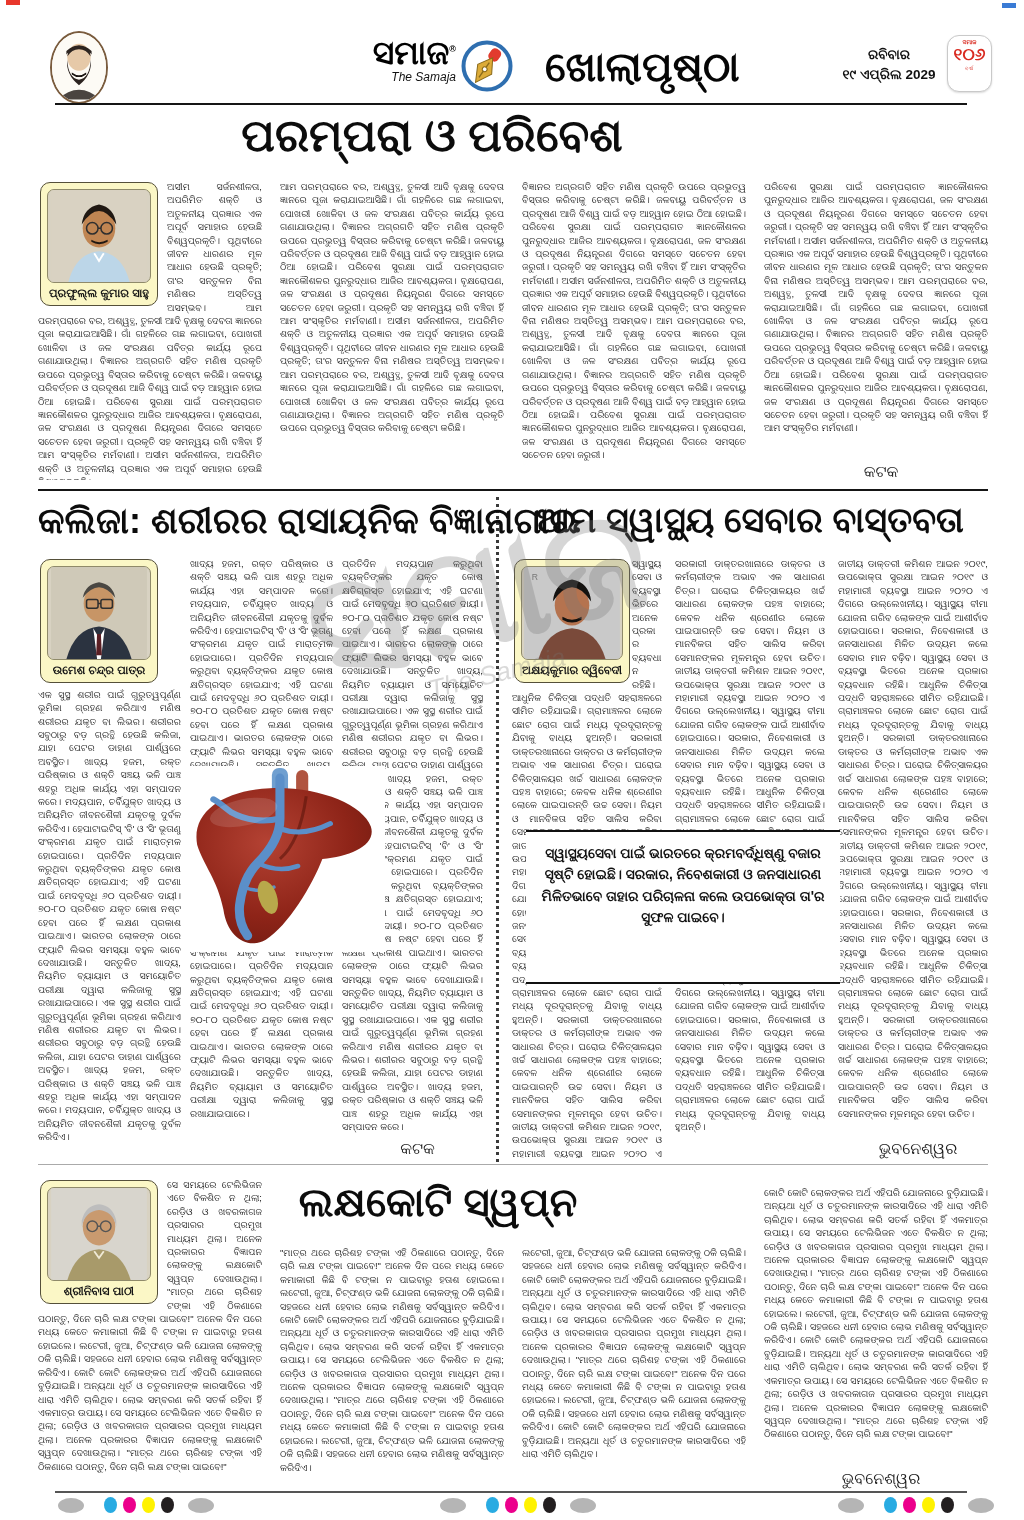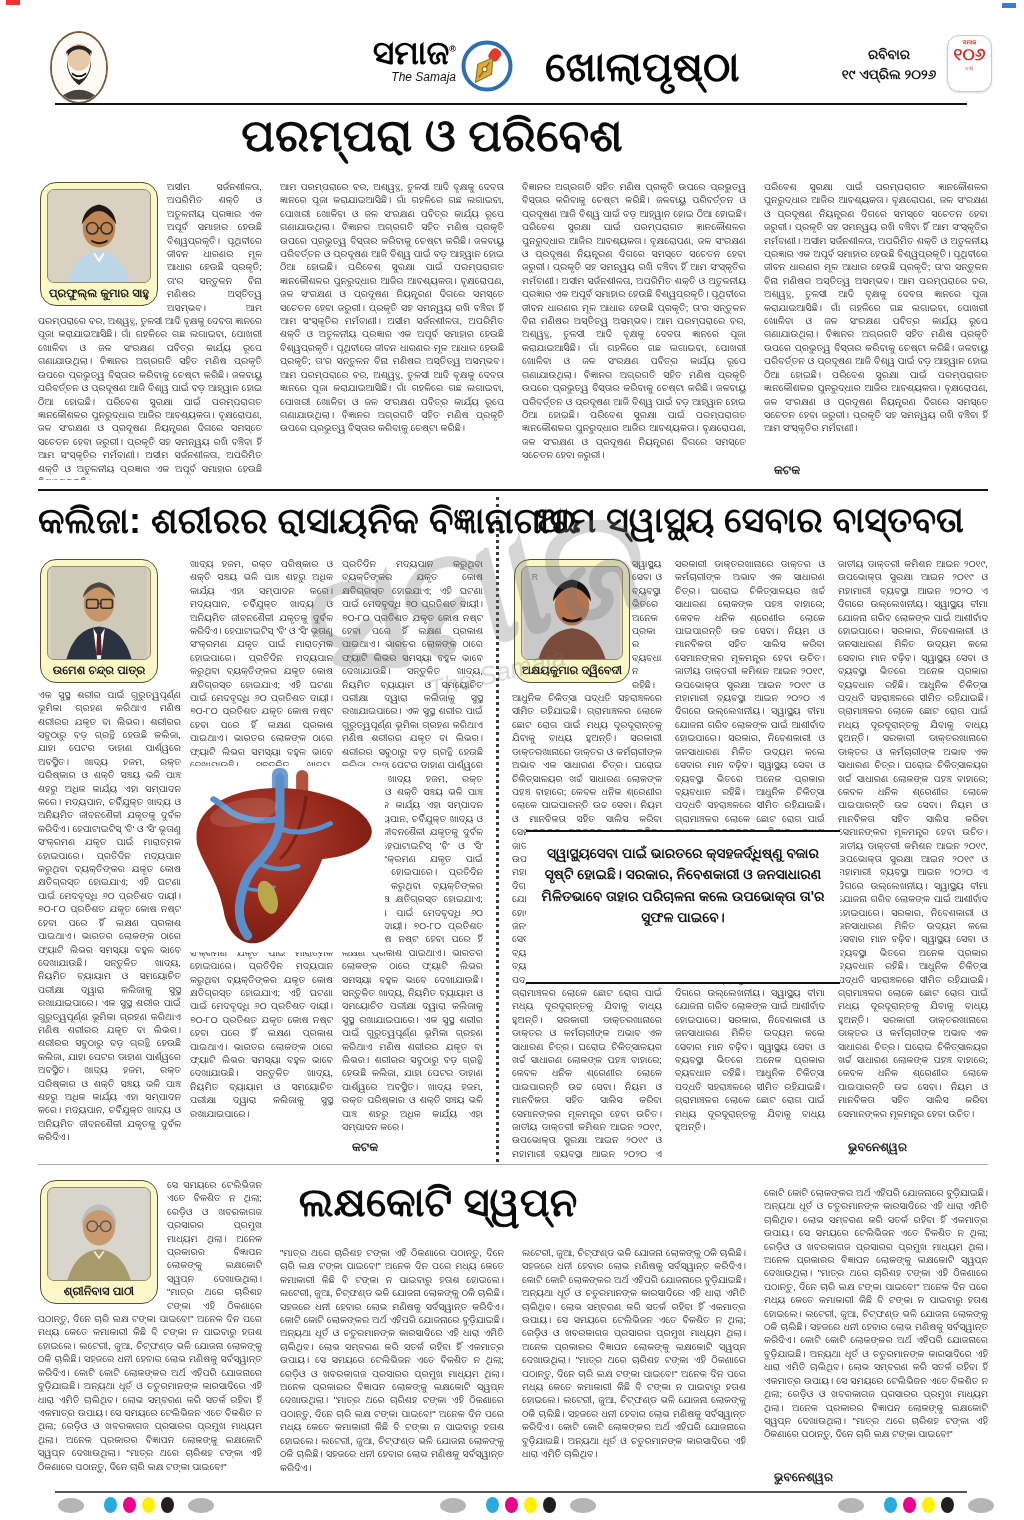--- a/index.html
+++ b/index.html
@@ -3,26 +3,26 @@
 <meta charset="utf-8">
 <style>
   *{margin:0;padding:0;box-sizing:border-box}
   html,body{background:#e8e8e8}
   body{width:1024px;height:1520px;position:relative;margin:0 auto;background:#ffffff;
        font-family:"Liberation Sans",sans-serif;color:#1c1c1c;overflow:hidden}
   .rule{position:absolute;background:#151515}
   .col{position:absolute;font-size:9.5px;line-height:13.4px;text-align:justify;overflow:hidden;color:#232323;word-break:break-word}
   .headline{position:absolute;font-weight:800;color:#0c0c0c;white-space:nowrap}
   .center{text-align:center}
-  .authorbox{float:left;width:118px;background:#fbf7c6;border:1.6px solid #55503a;border-radius:16px;
+  .authorbox{float:left;width:118px;background:#fbf7c6;border:1.6px solid #55503a;border-radius:10px;
              padding:6px 6px 3px;margin:2px 9px 5px 2px;text-align:center}
   .authorbox .ph{width:100%;height:94px;border-radius:7px;overflow:hidden;border:1px solid #8f8a6a;background:#d8d2c2}
   .authorbox svg{display:block;width:100%;height:100%}
   .aname{font-size:11.5px;font-weight:700;padding:4px 0 1px;color:#141414;line-height:1.2}
-  .sig{position:absolute;font-weight:700;font-size:12px;background:#fff;text-align:left;z-index:22;padding-left:10px}
+  .sig{position:absolute;font-weight:400;font-size:16px;background:#fff;text-align:center;z-index:22;padding-left:10px}
   .vdots{position:absolute;left:496px;top:497px;height:665px;width:0;border-left:3px dotted #3a3a3a}
   .pullquote{position:absolute;left:526px;top:830px;width:314px;height:154px;background:#fff;z-index:20;
              border-top:2.5px solid #101010;border-bottom:2.5px solid #101010;
              font-size:13.8px;font-weight:700;line-height:1.55;text-align:center;color:#101010;
              padding:11px 6px 0 6px}
   .liverbox{position:absolute;left:183px;top:766px;width:202px;height:186px;background:#fff;z-index:18}
   .watermark{position:absolute;left:240px;top:520px;width:480px;text-align:center;
              transform:rotate(-14deg);z-index:40;pointer-events:none}
   .wm1{font-size:148px;font-weight:800;line-height:1;color:rgba(120,120,120,0.30)}
   .wm2{font-size:26px;font-style:italic;color:rgba(120,120,120,0.28);margin-top:-8px}
@@ -79,21 +79,21 @@
       <line x1="27" y1="23" x2="27" y2="41" stroke="#8a6a1a" stroke-width="1.4"></line>
       <circle cx="27" cy="31" r="2.4" fill="#fff" stroke="#8a6a1a" stroke-width="1"></circle>
     </g>
   </svg>
 </div>
 
 <div class="sectitle">ଖୋଲାପୃଷ୍ଠା</div>
 
 <div class="dateblk">
   <div>ରବିବାର</div>
-  <div>୧୯ ଏପ୍ରିଲ ୨୦୨୬</div>
+  <div>୧୯ ଏପ୍ରିଲ 2029</div>
 </div>
 
 <div class="badge">
   <div class="b1">ସମାଜ</div>
   <div class="b2">୧୦୬</div>
   <div class="b3">ବର୍ଷ</div>
 </div>
 
 <div class="rule" style="left:55px;top:103px;width:912px;height:2px"></div>
 
@@ -191,21 +191,21 @@
         <path d="M40 52 Q50 58 60 52 L60 55 Q50 61 40 55 Z" fill="#141210"></path>
         <path d="M15 96 Q24 66 50 64 Q76 66 85 96 Z" fill="#7a4a3a"></path>
       </svg>
     </div>
     <div class="aname">ଅକ୍ଷୟକୁମାର ଦ୍ୱିବେଦୀ</div>
   </div>
 ସ୍ୱାସ୍ଥ୍ୟ ସେବା ଓ ବ୍ୟବସ୍ଥା ଭିତରେ ଅନେକ ପ୍ରକାର ବ୍ୟବଧାନ ରହିଛି। ଆଧୁନିକ ଚିକିତ୍ସା ପଦ୍ଧତି ସହରାଞ୍ଚଳରେ ସୀମିତ ରହିଯାଇଛି। ଗ୍ରାମାଞ୍ଚଳର ଲୋକେ ଛୋଟ ରୋଗ ପାଇଁ ମଧ୍ୟ ଦୂରଦୂରାନ୍ତକୁ ଯିବାକୁ ବାଧ୍ୟ ହୁଅନ୍ତି। ସରକାରୀ ଡାକ୍ତରଖାନାରେ ଡାକ୍ତର ଓ କର୍ମଚାରୀଙ୍କ ଅଭାବ ଏକ ସାଧାରଣ ଚିତ୍ର। ଘରୋଇ ଚିକିତ୍ସାଳୟର ଖର୍ଚ୍ଚ ସାଧାରଣ ଲୋକଙ୍କ ପହଞ୍ଚ ବାହାରେ; କେବଳ ଧନିକ ଶ୍ରେଣୀର ଲୋକେ ପାଇପାରନ୍ତି ଉଚ୍ଚ ସେବା। ନିୟମ ଓ ମାନବିକତା ସହିତ ସାଲିସ କରିବା ସେମାନଙ୍କର ମୂଳମନ୍ତ୍ର ହେବା ଉଚିତ। ଜାତୀୟ ଡାକ୍ତରୀ କମିଶନ ଆଇନ ୨୦୧୯, ଉପଭୋକ୍ତା ସୁରକ୍ଷା ଆଇନ ୨୦୧୯ ଓ ମହାମାରୀ ବ୍ୟବସ୍ଥା ଆଇନ ୨୦୨୦ ଏ ଦିଗରେ ଉଲ୍ଲେଖନୀୟ। ସ୍ୱାସ୍ଥ୍ୟ ବୀମା ଯୋଜନା ଗରିବ ଲୋକଙ୍କ ପାଇଁ ଆଶୀର୍ବାଦ ହୋଇପାରେ। ସରକାର, ନିବେଶକାରୀ ଓ ଜନସାଧାରଣ ମିଳିତ ଉଦ୍ୟମ କଲେ ସେବାର ମାନ ବଢ଼ିବ। ସ୍ୱାସ୍ଥ୍ୟ ସେବା ଓ ବ୍ୟବସ୍ଥା ଭିତରେ ଅନେକ ପ୍ରକାର ବ୍ୟବଧାନ ରହିଛି। ଆଧୁନିକ ଚିକିତ୍ସା ପଦ୍ଧତି ସହରାଞ୍ଚଳରେ ସୀମିତ ରହିଯାଇଛି। ଗ୍ରାମାଞ୍ଚଳର ଲୋକେ ଛୋଟ ରୋଗ ପାଇଁ ମଧ୍ୟ ଦୂରଦୂରାନ୍ତକୁ ଯିବାକୁ ବାଧ୍ୟ ହୁଅନ୍ତି। ସରକାରୀ ଡାକ୍ତରଖାନାରେ ଡାକ୍ତର ଓ କର୍ମଚାରୀଙ୍କ ଅଭାବ ଏକ ସାଧାରଣ ଚିତ୍ର। ଘରୋଇ ଚିକିତ୍ସାଳୟର ଖର୍ଚ୍ଚ ସାଧାରଣ ଲୋକଙ୍କ ପହଞ୍ଚ ବାହାରେ; କେବଳ ଧନିକ ଶ୍ରେଣୀର ଲୋକେ ପାଇପାରନ୍ତି ଉଚ୍ଚ ସେବା। ନିୟମ ଓ ମାନବିକତା ସହିତ ସାଲିସ କରିବା ସେମାନଙ୍କର ମୂଳମନ୍ତ୍ର ହେବା ଉଚିତ। ଜାତୀୟ ଡାକ୍ତରୀ କମିଶନ ଆଇନ ୨୦୧୯, ଉପଭୋକ୍ତା ସୁରକ୍ଷା ଆଇନ ୨୦୧୯ ଓ ମହାମାରୀ ବ୍ୟବସ୍ଥା ଆଇନ ୨୦୨୦ ଏ ଦିଗରେ ଉଲ୍ଲେଖନୀୟ। </div>
 <div class="col" style="left:675px;top:557px;width:150px;height:601px">ସରକାରୀ ଡାକ୍ତରଖାନାରେ ଡାକ୍ତର ଓ କର୍ମଚାରୀଙ୍କ ଅଭାବ ଏକ ସାଧାରଣ ଚିତ୍ର। ଘରୋଇ ଚିକିତ୍ସାଳୟର ଖର୍ଚ୍ଚ ସାଧାରଣ ଲୋକଙ୍କ ପହଞ୍ଚ ବାହାରେ; କେବଳ ଧନିକ ଶ୍ରେଣୀର ଲୋକେ ପାଇପାରନ୍ତି ଉଚ୍ଚ ସେବା। ନିୟମ ଓ ମାନବିକତା ସହିତ ସାଲିସ କରିବା ସେମାନଙ୍କର ମୂଳମନ୍ତ୍ର ହେବା ଉଚିତ। ଜାତୀୟ ଡାକ୍ତରୀ କମିଶନ ଆଇନ ୨୦୧୯, ଉପଭୋକ୍ତା ସୁରକ୍ଷା ଆଇନ ୨୦୧୯ ଓ ମହାମାରୀ ବ୍ୟବସ୍ଥା ଆଇନ ୨୦୨୦ ଏ ଦିଗରେ ଉଲ୍ଲେଖନୀୟ। ସ୍ୱାସ୍ଥ୍ୟ ବୀମା ଯୋଜନା ଗରିବ ଲୋକଙ୍କ ପାଇଁ ଆଶୀର୍ବାଦ ହୋଇପାରେ। ସରକାର, ନିବେଶକାରୀ ଓ ଜନସାଧାରଣ ମିଳିତ ଉଦ୍ୟମ କଲେ ସେବାର ମାନ ବଢ଼ିବ। ସ୍ୱାସ୍ଥ୍ୟ ସେବା ଓ ବ୍ୟବସ୍ଥା ଭିତରେ ଅନେକ ପ୍ରକାର ବ୍ୟବଧାନ ରହିଛି। ଆଧୁନିକ ଚିକିତ୍ସା ପଦ୍ଧତି ସହରାଞ୍ଚଳରେ ସୀମିତ ରହିଯାଇଛି। ଗ୍ରାମାଞ୍ଚଳର ଲୋକେ ଛୋଟ ରୋଗ ପାଇଁ ମଧ୍ୟ ଦୂରଦୂରାନ୍ତକୁ ଯିବାକୁ ବାଧ୍ୟ ହୁଅନ୍ତି। ସରକାରୀ ଡାକ୍ତରଖାନାରେ ଡାକ୍ତର ଓ କର୍ମଚାରୀଙ୍କ ଅଭାବ ଏକ ସାଧାରଣ ଚିତ୍ର। ଘରୋଇ ଚିକିତ୍ସାଳୟର ଖର୍ଚ୍ଚ ସାଧାରଣ ଲୋକଙ୍କ ପହଞ୍ଚ ବାହାରେ; କେବଳ ଧନିକ ଶ୍ରେଣୀର ଲୋକେ ପାଇପାରନ୍ତି ଉଚ୍ଚ ସେବା। ନିୟମ ଓ ମାନବିକତା ସହିତ ସାଲିସ କରିବା ସେମାନଙ୍କର ମୂଳମନ୍ତ୍ର ହେବା ଉଚିତ। ଜାତୀୟ ଡାକ୍ତରୀ କମିଶନ ଆଇନ ୨୦୧୯, ଉପଭୋକ୍ତା ସୁରକ୍ଷା ଆଇନ ୨୦୧୯ ଓ ମହାମାରୀ ବ୍ୟବସ୍ଥା ଆଇନ ୨୦୨୦ ଏ ଦିଗରେ ଉଲ୍ଲେଖନୀୟ। ସ୍ୱାସ୍ଥ୍ୟ ବୀମା ଯୋଜନା ଗରିବ ଲୋକଙ୍କ ପାଇଁ ଆଶୀର୍ବାଦ ହୋଇପାରେ। ସରକାର, ନିବେଶକାରୀ ଓ ଜନସାଧାରଣ ମିଳିତ ଉଦ୍ୟମ କଲେ ସେବାର ମାନ ବଢ଼ିବ। ସ୍ୱାସ୍ଥ୍ୟ ସେବା ଓ ବ୍ୟବସ୍ଥା ଭିତରେ ଅନେକ ପ୍ରକାର ବ୍ୟବଧାନ ରହିଛି। ଆଧୁନିକ ଚିକିତ୍ସା ପଦ୍ଧତି ସହରାଞ୍ଚଳରେ ସୀମିତ ରହିଯାଇଛି। ଗ୍ରାମାଞ୍ଚଳର ଲୋକେ ଛୋଟ ରୋଗ ପାଇଁ ମଧ୍ୟ ଦୂରଦୂରାନ୍ତକୁ ଯିବାକୁ ବାଧ୍ୟ ହୁଅନ୍ତି। </div>
 <div class="col" style="left:838px;top:557px;width:150px;height:601px">ଜାତୀୟ ଡାକ୍ତରୀ କମିଶନ ଆଇନ ୨୦୧୯, ଉପଭୋକ୍ତା ସୁରକ୍ଷା ଆଇନ ୨୦୧୯ ଓ ମହାମାରୀ ବ୍ୟବସ୍ଥା ଆଇନ ୨୦୨୦ ଏ ଦିଗରେ ଉଲ୍ଲେଖନୀୟ। ସ୍ୱାସ୍ଥ୍ୟ ବୀମା ଯୋଜନା ଗରିବ ଲୋକଙ୍କ ପାଇଁ ଆଶୀର୍ବାଦ ହୋଇପାରେ। ସରକାର, ନିବେଶକାରୀ ଓ ଜନସାଧାରଣ ମିଳିତ ଉଦ୍ୟମ କଲେ ସେବାର ମାନ ବଢ଼ିବ। ସ୍ୱାସ୍ଥ୍ୟ ସେବା ଓ ବ୍ୟବସ୍ଥା ଭିତରେ ଅନେକ ପ୍ରକାର ବ୍ୟବଧାନ ରହିଛି। ଆଧୁନିକ ଚିକିତ୍ସା ପଦ୍ଧତି ସହରାଞ୍ଚଳରେ ସୀମିତ ରହିଯାଇଛି। ଗ୍ରାମାଞ୍ଚଳର ଲୋକେ ଛୋଟ ରୋଗ ପାଇଁ ମଧ୍ୟ ଦୂରଦୂରାନ୍ତକୁ ଯିବାକୁ ବାଧ୍ୟ ହୁଅନ୍ତି। ସରକାରୀ ଡାକ୍ତରଖାନାରେ ଡାକ୍ତର ଓ କର୍ମଚାରୀଙ୍କ ଅଭାବ ଏକ ସାଧାରଣ ଚିତ୍ର। ଘରୋଇ ଚିକିତ୍ସାଳୟର ଖର୍ଚ୍ଚ ସାଧାରଣ ଲୋକଙ୍କ ପହଞ୍ଚ ବାହାରେ; କେବଳ ଧନିକ ଶ୍ରେଣୀର ଲୋକେ ପାଇପାରନ୍ତି ଉଚ୍ଚ ସେବା। ନିୟମ ଓ ମାନବିକତା ସହିତ ସାଲିସ କରିବା ସେମାନଙ୍କର ମୂଳମନ୍ତ୍ର ହେବା ଉଚିତ। ଜାତୀୟ ଡାକ୍ତରୀ କମିଶନ ଆଇନ ୨୦୧୯, ଉପଭୋକ୍ତା ସୁରକ୍ଷା ଆଇନ ୨୦୧୯ ଓ ମହାମାରୀ ବ୍ୟବସ୍ଥା ଆଇନ ୨୦୨୦ ଏ ଦିଗରେ ଉଲ୍ଲେଖନୀୟ। ସ୍ୱାସ୍ଥ୍ୟ ବୀମା ଯୋଜନା ଗରିବ ଲୋକଙ୍କ ପାଇଁ ଆଶୀର୍ବାଦ ହୋଇପାରେ। ସରକାର, ନିବେଶକାରୀ ଓ ଜନସାଧାରଣ ମିଳିତ ଉଦ୍ୟମ କଲେ ସେବାର ମାନ ବଢ଼ିବ। ସ୍ୱାସ୍ଥ୍ୟ ସେବା ଓ ବ୍ୟବସ୍ଥା ଭିତରେ ଅନେକ ପ୍ରକାର ବ୍ୟବଧାନ ରହିଛି। ଆଧୁନିକ ଚିକିତ୍ସା ପଦ୍ଧତି ସହରାଞ୍ଚଳରେ ସୀମିତ ରହିଯାଇଛି। ଗ୍ରାମାଞ୍ଚଳର ଲୋକେ ଛୋଟ ରୋଗ ପାଇଁ ମଧ୍ୟ ଦୂରଦୂରାନ୍ତକୁ ଯିବାକୁ ବାଧ୍ୟ ହୁଅନ୍ତି। ସରକାରୀ ଡାକ୍ତରଖାନାରେ ଡାକ୍ତର ଓ କର୍ମଚାରୀଙ୍କ ଅଭାବ ଏକ ସାଧାରଣ ଚିତ୍ର। ଘରୋଇ ଚିକିତ୍ସାଳୟର ଖର୍ଚ୍ଚ ସାଧାରଣ ଲୋକଙ୍କ ପହଞ୍ଚ ବାହାରେ; କେବଳ ଧନିକ ଶ୍ରେଣୀର ଲୋକେ ପାଇପାରନ୍ତି ଉଚ୍ଚ ସେବା। ନିୟମ ଓ ମାନବିକତା ସହିତ ସାଲିସ କରିବା ସେମାନଙ୍କର ମୂଳମନ୍ତ୍ର ହେବା ଉଚିତ। </div>
 
-<div class="pullquote">ସ୍ୱାସ୍ଥ୍ୟସେବା ପାଇଁ ଭାରତରେ କ୍ସହଜର୍ଦ୍ଧିଷ୍ଣୁ ବଜାର ସୃଷ୍ଟି ହୋଇଛି। ସରକାର, ନିବେଶକାରୀ ଓ ଜନସାଧାରଣ ମିଳିତଭାବେ ତାହାର ପରିଚାଳନା କଲେ ଉପଭୋକ୍ତା ତା'ର ସୁଫଳ ପାଇବେ।</div>
+<div class="pullquote">ସ୍ୱାସ୍ଥ୍ୟସେବା ପାଇଁ ଭାରତରେ କ୍ରମବର୍ଦ୍ଧିଷ୍ଣୁ ବଜାର ସୃଷ୍ଟି ହୋଇଛି। ସରକାର, ନିବେଶକାରୀ ଓ ଜନସାଧାରଣ ମିଳିତଭାବେ ତାହାର ପରିଚାଳନା କଲେ ଉପଭୋକ୍ତା ତା'ର ସୁଫଳ ପାଇବେ।</div>
 <div class="sig" style="left:838px;width:150px;top:1140px">ଭୁବନେଶ୍ୱର</div>
 
 <div class="rule" style="left:38px;top:1164px;width:950px;height:1px;background:#aaa"></div>
 
 <div class="headline center" style="left:0;top:1180px;width:876px;font-size:40px">ଲକ୍ଷକୋଟି ସ୍ୱପ୍ନ</div>
 
 <div class="col" style="left:38px;top:1178px;width:224px;height:310px">
   <div class="authorbox">
     <div class="ph">
       <svg viewBox="0 0 100 96">

